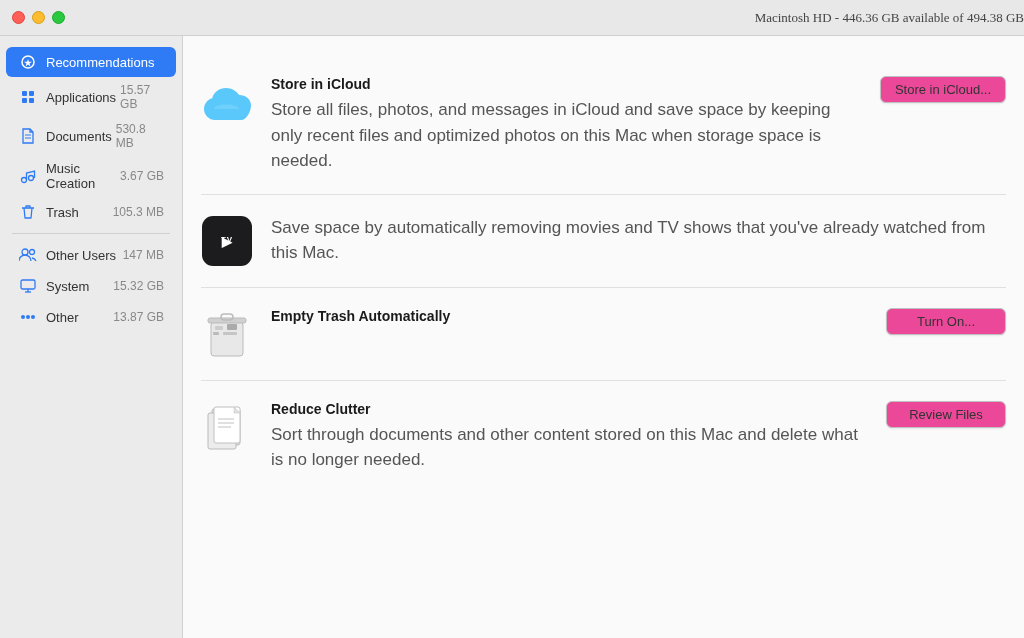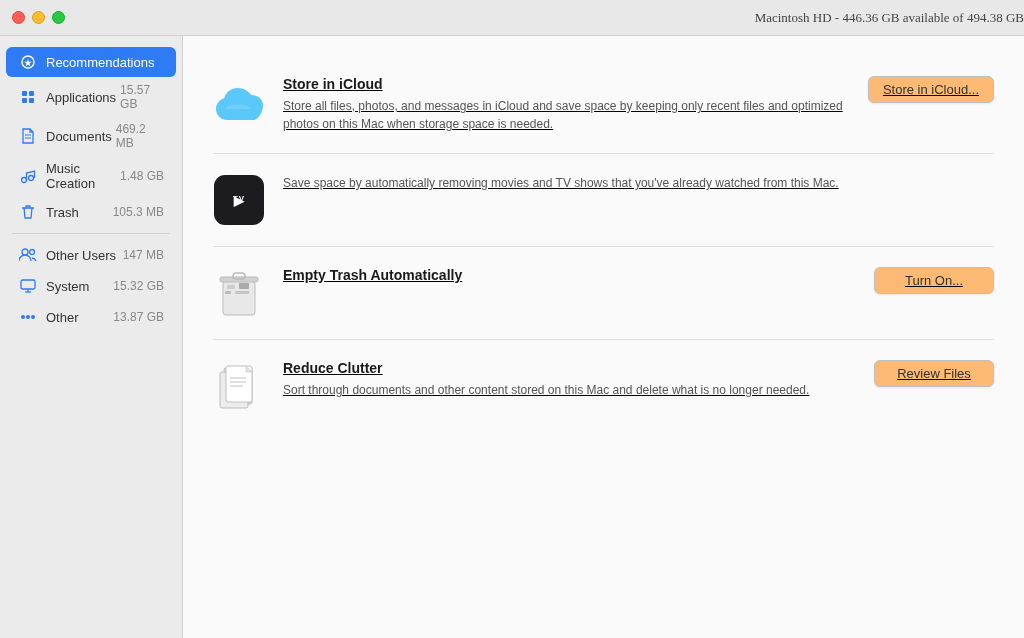--- a/index.html
+++ b/index.html
@@ -114,22 +114,21 @@
       height: 1px;
       background: #d0d0d0;
       margin: 6px 12px;
     }
 
     
     .content {
       flex: 1;
       background: #fafafa;
       overflow-y: auto;
-      padding: 20px 30px;
-      text-decoration: underline;
+      padding: 20px 18px;
     }
 
     
     .rec-item {
       display: flex;
       align-items: flex-start;
       padding: 20px 0;
       border-bottom: 1px solid #e0e0e0;
     }
 
@@ -152,34 +151,34 @@
     }
 
     .rec-title {
       font-size: 14px;
       font-weight: 600;
       color: #1a1a1a;
       margin-bottom: 5px;
     }
 
     .rec-desc {
-      font-size: 12px;
+      font-size: 17px;
       color: #555;
       line-height: 1.5;
     }
 
     .rec-action {
       margin-left: 20px;
       flex-shrink: 0;
       display: flex;
       align-items: center;
     }
 
     .action-btn {
-      background: #fdba74;
+      background: #ec4899;
       border: 1px solid #c0c0c0;
       border-radius: 6px;
       padding: 5px 14px;
       font-size: 13px;
       color: #333;
       cursor: pointer;
       white-space: nowrap;
       box-shadow: 0 1px 2px rgba(0,0,0,0.08);
       min-width: 120px;
       text-align: center;
@@ -238,33 +237,33 @@
     <div class="sidebar-item">
       <span class="sidebar-icon">
         <svg width="14" height="16" viewBox="0 0 14 16" fill="none">
           <path d="M2 1h7l3 3v11H2V1z" fill="none" stroke="#2f7bf5" stroke-width="1.3"></path>
           <path d="M9 1v3h3" fill="none" stroke="#2f7bf5" stroke-width="1.3"></path>
           <line x1="4" y1="7" x2="10" y2="7" stroke="#2f7bf5" stroke-width="1"></line>
           <line x1="4" y1="10" x2="10" y2="10" stroke="#2f7bf5" stroke-width="1"></line>
         </svg>
       </span>
       <span class="sidebar-label">Documents</span>
-      <span class="sidebar-size">469.2 MB</span>
+      <span class="sidebar-size">530.8 MB</span>
     </div>
 
     <div class="sidebar-item">
       <span class="sidebar-icon">
         <svg width="16" height="16" viewBox="0 0 16 16" fill="none">
           <circle cx="4" cy="12" r="2.5" fill="none" stroke="#2f7bf5" stroke-width="1.3"></circle>
           <circle cx="11" cy="10" r="2.5" fill="none" stroke="#2f7bf5" stroke-width="1.3"></circle>
           <path d="M6.5 12V5l8-2v7" fill="none" stroke="#2f7bf5" stroke-width="1.3"></path>
         </svg>
       </span>
       <span class="sidebar-label">Music Creation</span>
-      <span class="sidebar-size">1.48 GB</span>
+      <span class="sidebar-size">3.67 GB</span>
     </div>
 
     <div class="sidebar-item">
       <span class="sidebar-icon">
         <svg width="14" height="16" viewBox="0 0 14 16" fill="none">
           <path d="M1 4h12M5 4V2h4v2M3 4l1 10h6l1-10H3z" stroke="#2f7bf5" stroke-width="1.3" fill="none" stroke-linejoin="round"></path>
         </svg>
       </span>
       <span class="sidebar-label">Trash</span>
       <span class="sidebar-size">105.3 MB</span>

